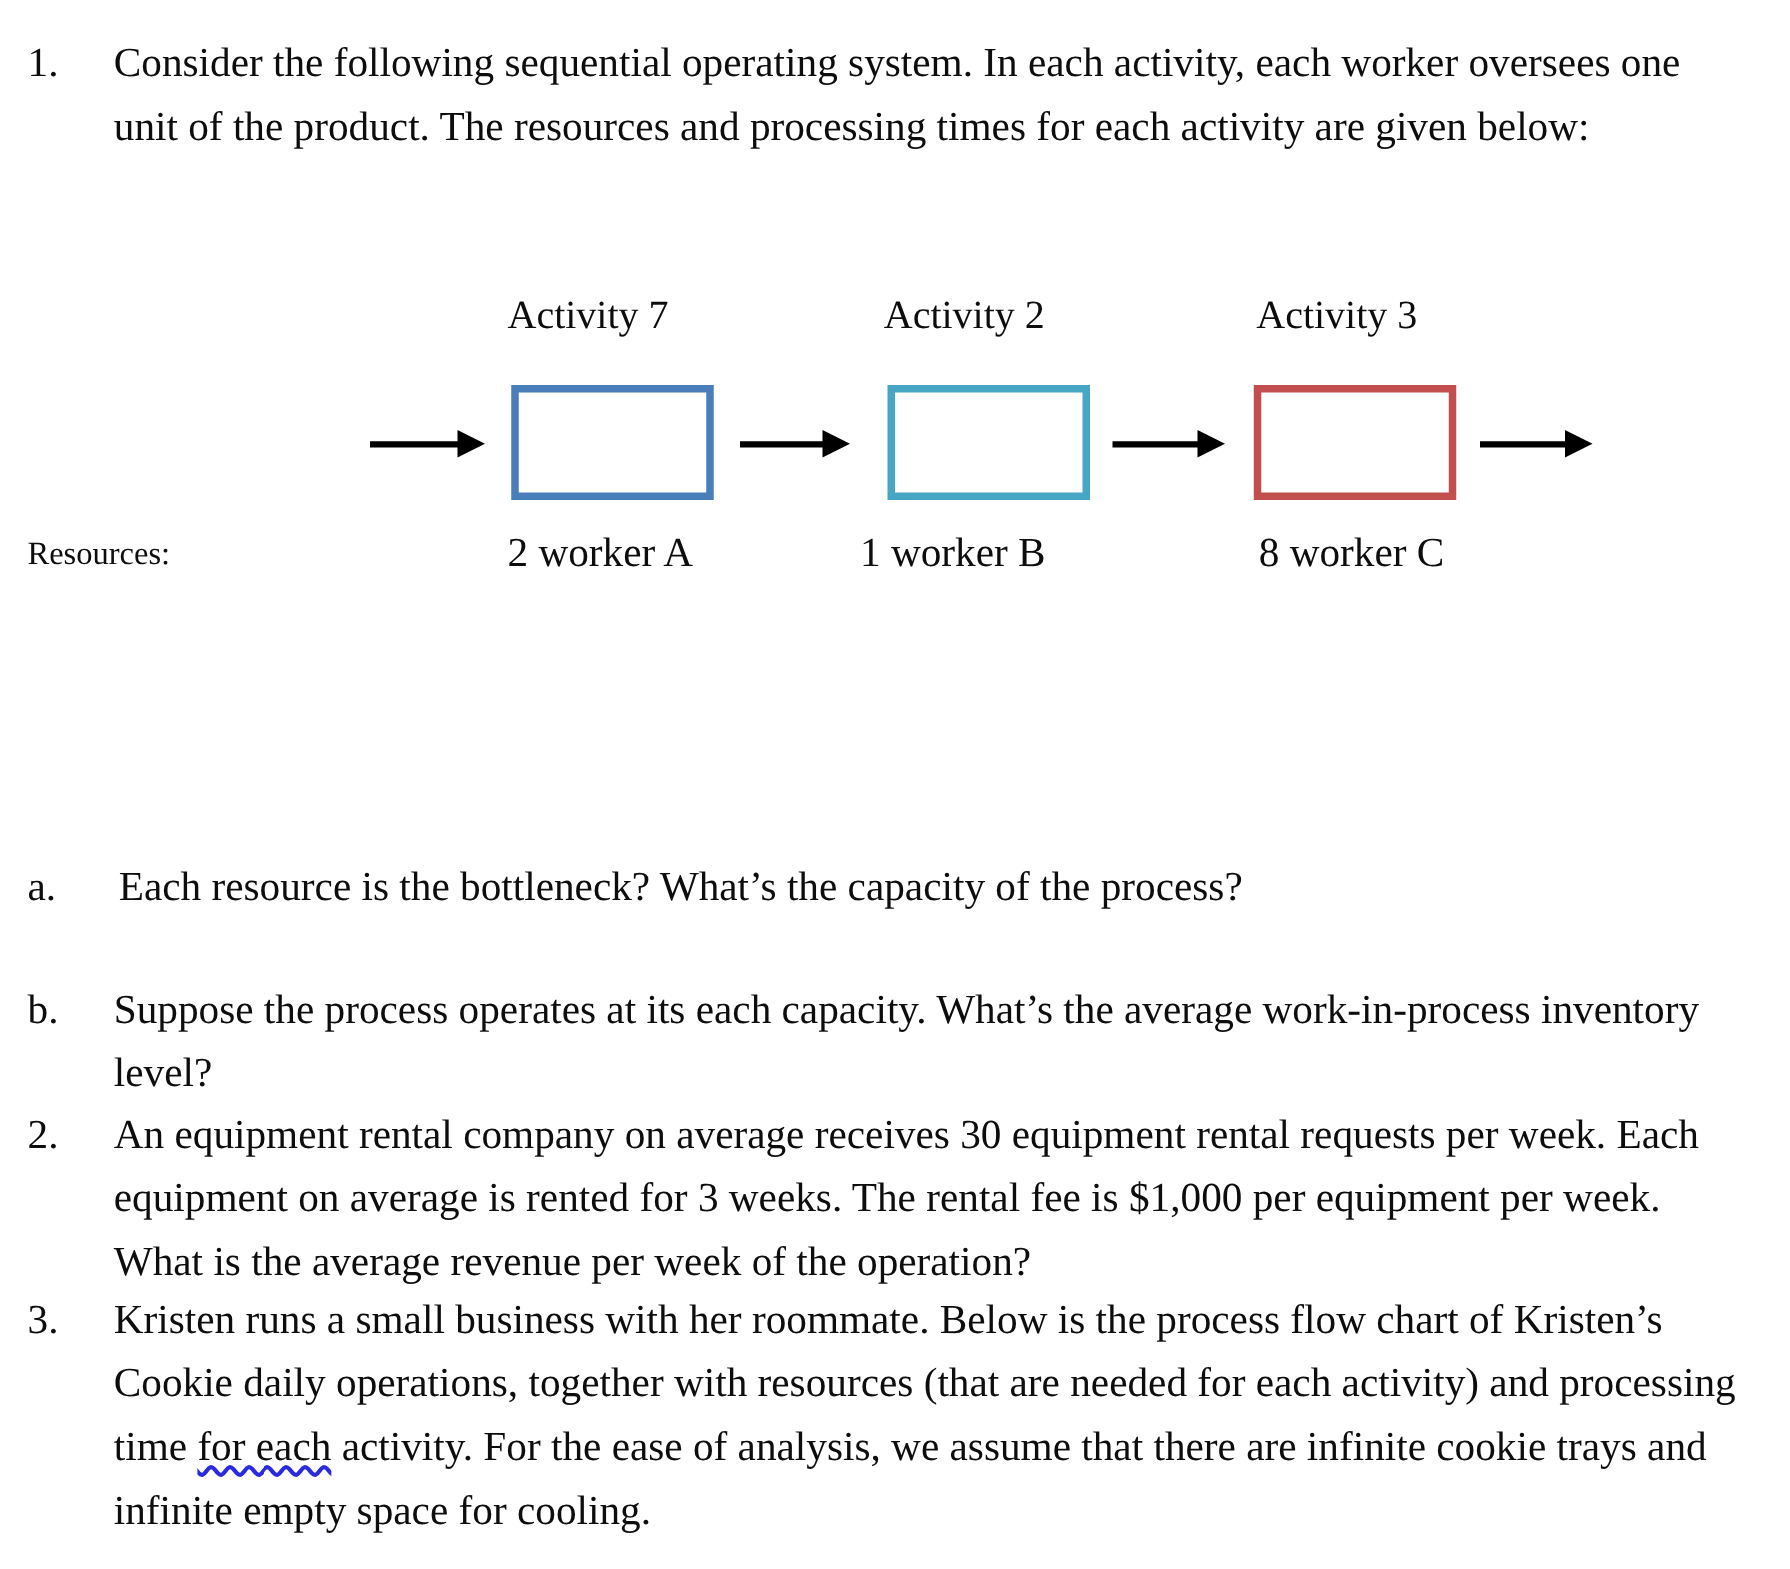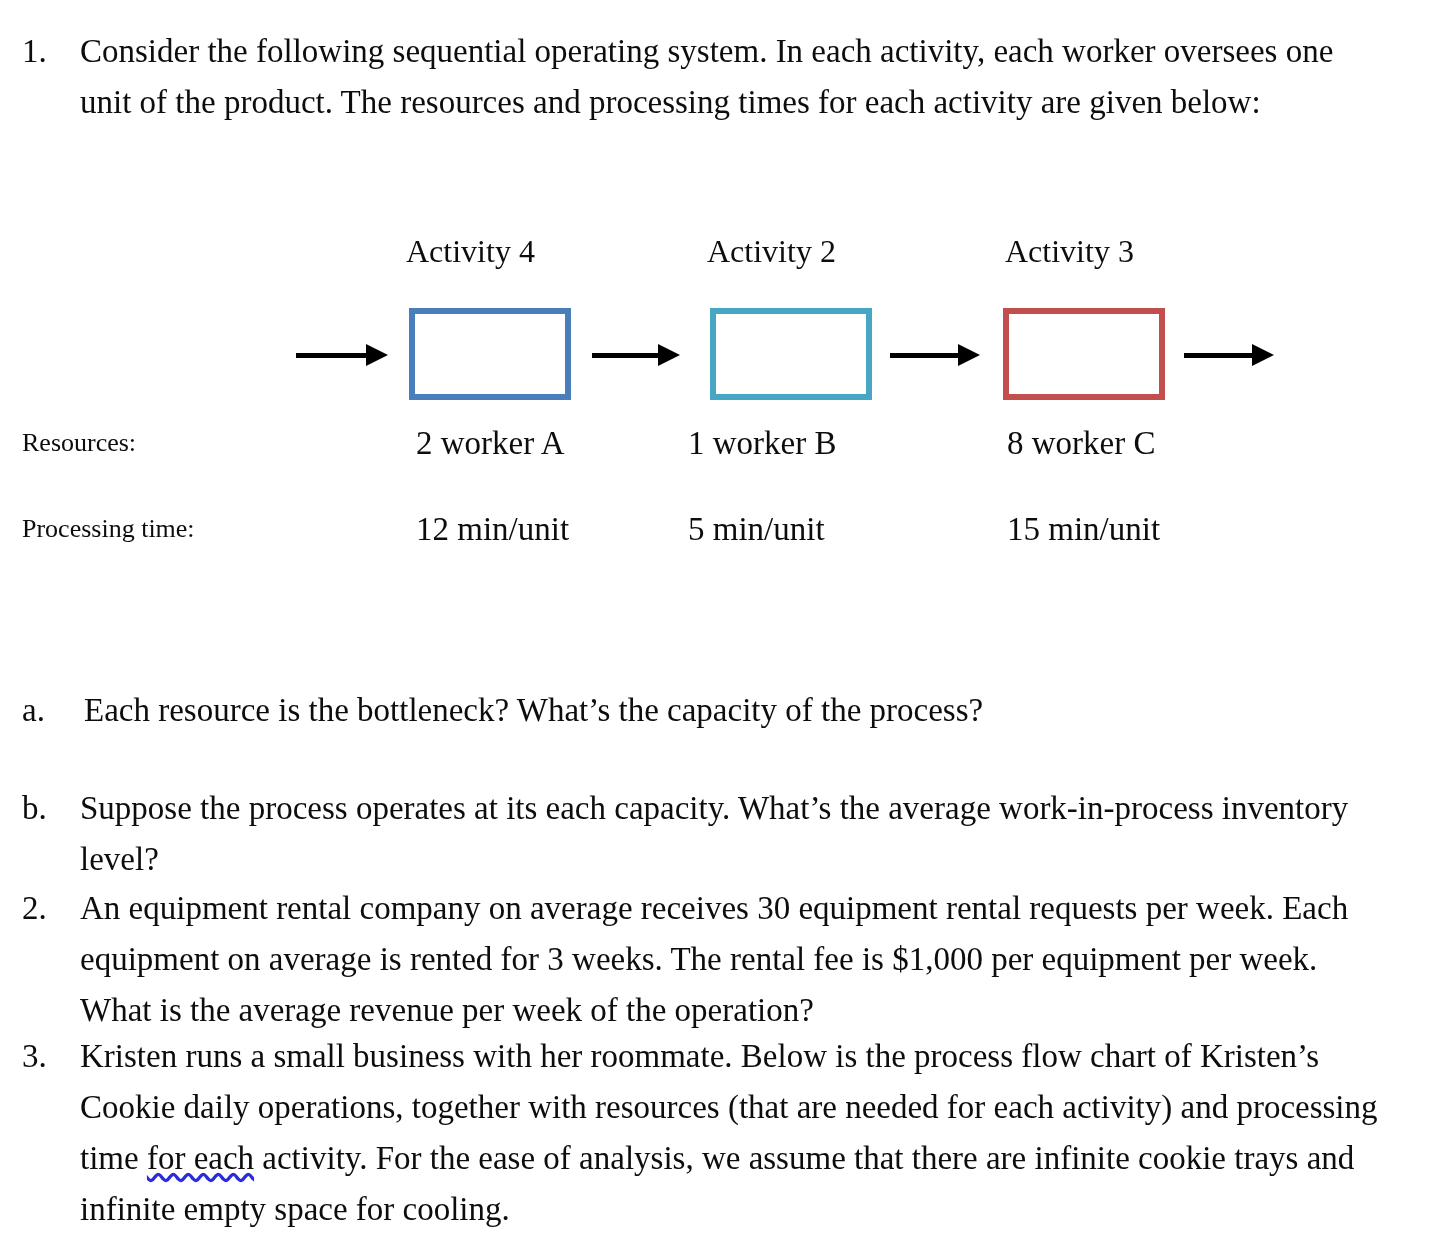--- a/index.html
+++ b/index.html
@@ -24,20 +24,21 @@
   .q-marker {
     flex: 0 0 auto;
     text-align: left;
     font-size: 33px;
     line-height: 51px;
   }
   .q-body {
     flex: 1 1 auto;
     font-size: 33px;
     line-height: 51px;
+    margin-left: 11px;
   }
 
   
   #q1 {
     position: absolute;
     left: 22px;
     top: 26px;
     width: 1370px;
   }
   #q1 .q-marker { width: 58px; }
@@ -137,21 +138,21 @@
     font-size: 26px;
     line-height: 46px;
     white-space: nowrap;
   }
   .cell {
     position: absolute;
     font-size: 33px;
     line-height: 46px;
     white-space: nowrap;
   }
-  .c-1 { left: 416px; text-align: right; }
+  .c-1 { left: 406px; text-align: right; }
   .c-2 { left: 688px; }
   .c-3 { left: 1007px; }
 
   
   #qa {
     position: absolute;
     left: 22px;
     top: 685px;
     width: 1370px;
   }
@@ -195,21 +196,21 @@
 <body>
 
 <div class="q-item" id="q1">
   <div class="q-marker">1.</div>
   <div class="q-body">Consider the following sequential operating system. In each activity, each worker oversees one unit of the product. The resources and processing times for each activity are given below:</div>
 </div>
 
 <div id="flow">
 
   <div class="flow-headers">
-    <div class="flow-header fh-1">Activity 4</div>
+    <div class="flow-header fh-1">Activity 7</div>
     <div class="flow-header fh-2">Activity 2</div>
     <div class="flow-header fh-3">Activity 3</div>
   </div>
 
   <div class="boxrow">
 
     <div class="arrow ar-0">
       <div class="shaft"></div>
       <div class="head"></div>
     </div>
@@ -236,26 +237,20 @@
     </div>
   </div>
 
   <div class="data-row dr-resources">
     <div class="row-label">Resources:</div>
     <div class="cell c-1">2 worker A</div>
     <div class="cell c-2">1 worker B</div>
     <div class="cell c-3">8 worker C</div>
   </div>
 
-  <div class="data-row dr-times">
-    <div class="row-label">Processing time:</div>
-    <div class="cell c-1">12 min/unit</div>
-    <div class="cell c-2">5 min/unit</div>
-    <div class="cell c-3">15 min/unit</div>
-  </div>
 </div>
 
 <div class="q-item" id="qa">
   <div class="q-marker">a.</div>
   <div class="q-body">Each resource is the bottleneck?  What’s the capacity of the process?</div>
 </div>
 
 <div class="q-item" id="qb">
   <div class="q-marker">b.</div>
   <div class="q-body">Suppose the process operates at its each capacity. What’s the average work-in-process inventory level?</div>

